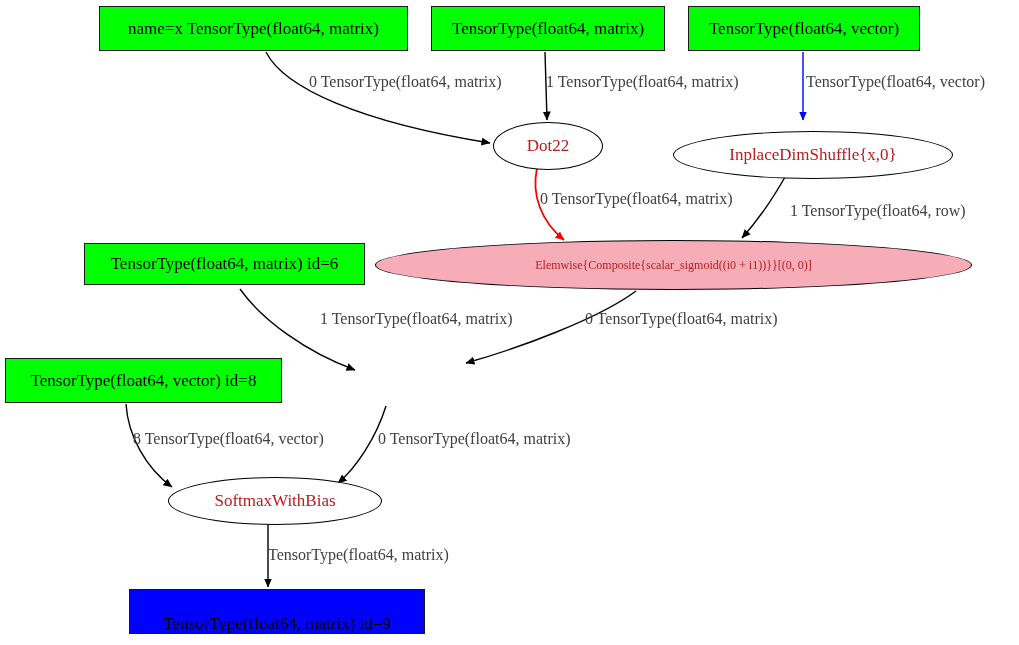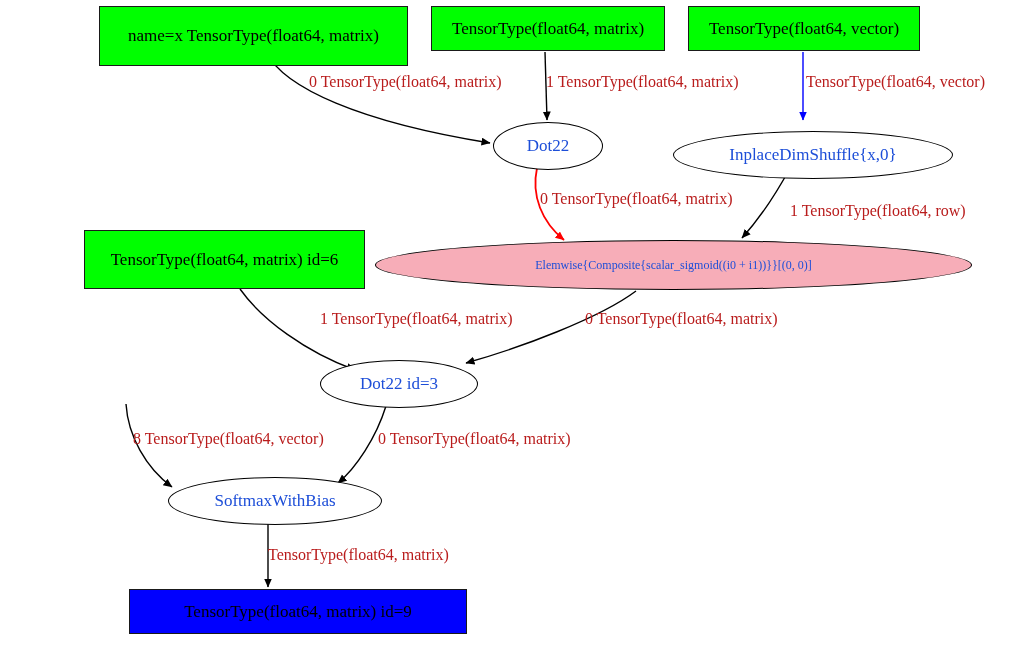--- a/index.html
+++ b/index.html
@@ -13,24 +13,24 @@
 
   .node{position:absolute;box-sizing:border-box;display:flex;align-items:center;
         justify-content:center;text-align:center;line-height:1.05;}
 
   
   .box{border:1px solid #1a1a1a;}
   .box.green{background:#00ff00;color:#000000;}
   .box.blue{background:#0000ff;color:#000000;}
 
   
-  .ellipse{border:1.6px solid #000000;border-radius:50%;background:#ffffff;color:#1d4ed8;}
+  .ellipse{border:1.6px solid #000000;border-radius:50%;background:#ffffff;color:#b91c1c;}
   .ellipse.pink{background:#f7adb8;}
 
-  .lbl{position:absolute;white-space:nowrap;color:#b91c1c;}
+  .lbl{position:absolute;white-space:nowrap;color:#404040;}
 </style>
 </head>
 <body>
 
 <div id="graph">
 
   <svg id="edges" viewBox="0 0 1019 645" xmlns="http://www.w3.org/2000/svg">
     <defs>
       <marker id="ah-black" markerWidth="11" markerHeight="11" refX="8.5" refY="4" orient="auto" markerUnits="userSpaceOnUse">
         <path d="M0,0 L9,4 L0,8 z" fill="#000000"></path>
@@ -57,21 +57,21 @@
 
     <path d="M636,291 C600,318 520,348 466,363" fill="none" stroke="#000000" stroke-width="1.4" marker-end="url(#ah-black)"></path>
 
     <path d="M126,404 C128,436 146,468 172,487" fill="none" stroke="#000000" stroke-width="1.4" marker-end="url(#ah-black)"></path>
 
     <path d="M386,406 C376,438 356,468 338,483" fill="none" stroke="#000000" stroke-width="1.4" marker-end="url(#ah-black)"></path>
 
     <path d="M268,524 L268,587" fill="none" stroke="#000000" stroke-width="1.4" marker-end="url(#ah-black)"></path>
   </svg>
 
-  <div class="node box green" style="left:99px;top:6px;width:309px;height:60px;font-size:17px;">
+  <div class="node box green" style="left:99px;top:6px;width:309px;height:45px;font-size:17px;">
     <span>name=x TensorType(float64, matrix)</span>
   </div>
 
   <div class="node box green" style="left:431px;top:6px;width:234px;height:45px;font-size:17px;">
     <span>TensorType(float64, matrix)</span>
   </div>
 
   <div class="node box green" style="left:688px;top:6px;width:232px;height:45px;font-size:17px;">
     <span>TensorType(float64, vector)</span>
   </div>
@@ -81,34 +81,34 @@
   </div>
 
   <div class="node ellipse" style="left:673px;top:131px;width:280px;height:48px;font-size:17px;">
     <span>InplaceDimShuffle{x,0}</span>
   </div>
 
   <div class="node ellipse pink" style="left:375px;top:240px;width:597px;height:50px;font-size:12px;">
     <span>Elemwise{Composite{scalar_sigmoid((i0 + i1))}}[(0, 0)]</span>
   </div>
 
-  <div class="node box green" style="left:84px;top:230px;width:281px;height:59px;font-size:17px;">
+  <div class="node box green" style="left:84px;top:243px;width:281px;height:42px;font-size:17px;">
     <span>TensorType(float64, matrix) id=6</span>
   </div>
 
+  <div class="node box green" style="left:5px;top:358px;width:277px;height:45px;font-size:17px;">
+    <span>TensorType(float64, vector) id=8</span>
+  </div>
 
-  <div class="node ellipse" style="left:320px;top:360px;width:158px;height:48px;font-size:17px;">
-    <span>Dot22 id=3</span>
-  </div>
 
   <div class="node ellipse" style="left:168px;top:477px;width:214px;height:48px;font-size:17px;">
     <span>SoftmaxWithBias</span>
   </div>
 
-  <div class="node box blue" style="left:129px;top:589px;width:338px;height:45px;font-size:17px;">
+  <div class="node box blue" style="left:129px;top:589px;width:296px;height:45px;font-size:17px;align-items:flex-end;">
     <span>TensorType(float64, matrix) id=9</span>
   </div>
 
   <div class="lbl" style="left:309px;top:73px;font-size:16px;">0 TensorType(float64, matrix)</div>
 
   <div class="lbl" style="left:546px;top:73px;font-size:16px;">1 TensorType(float64, matrix)</div>
 
   <div class="lbl" style="left:806px;top:73px;font-size:16px;">TensorType(float64, vector)</div>
 
   <div class="lbl" style="left:540px;top:190px;font-size:16px;">0 TensorType(float64, matrix)</div>

